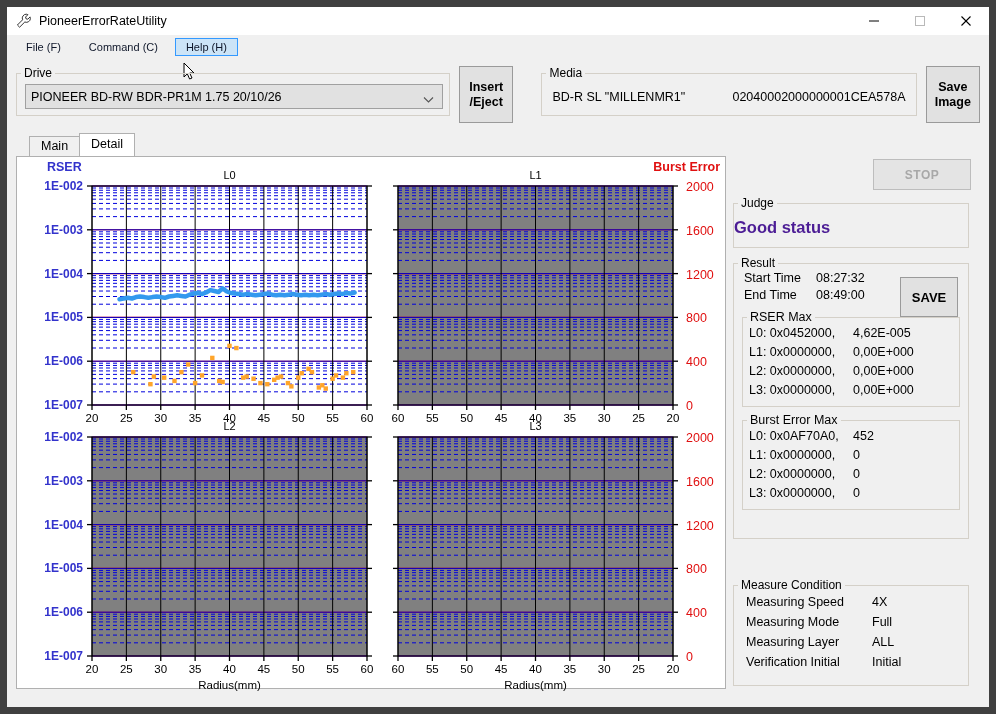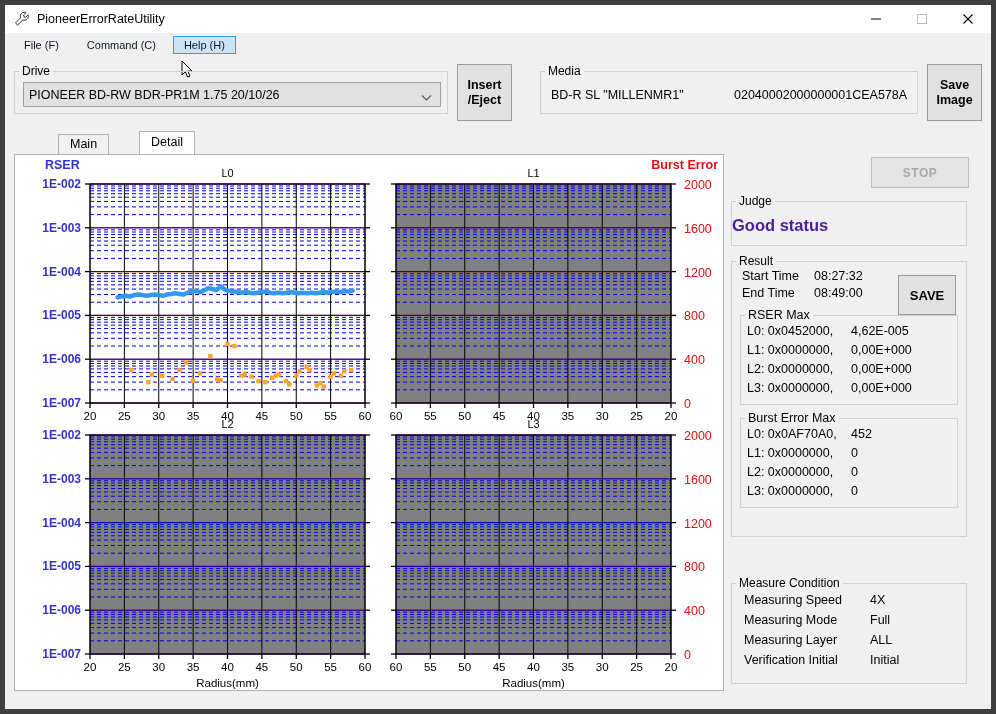--- a/index.html
+++ b/index.html
@@ -9,21 +9,21 @@
     font-family:"Liberation Sans", sans-serif;
     font-size:12px;
     color:#000;
     overflow:hidden;
     position:relative;
   }
   
   #window{
     position:absolute;inset:0;
     background:#f0f0f0;
-    border:5px solid #404040;
+    border:7px solid #404040;
     box-sizing:border-box;
     display:flex;flex-direction:column;
   }
   #titlebar{
     height:27px;
     background:#ffffff;
     display:flex;align-items:center;
     flex:0 0 auto;
     border-bottom:1px solid #ffffff;
   }
@@ -89,21 +89,21 @@
     font-size:12.5px;font-weight:bold;line-height:15px;
   }
   
   #tabs{
     display:flex;align-items:flex-end;margin:10px 0 0 22px;height:23px;flex:0 0 auto;
     position:relative;z-index:2;
   }
   .tab{
     height:20px;padding:2px 11px 0 11px;box-sizing:border-box;
     border:1px solid #b0b0b0;border-bottom:none;
-    background:#f0f0f0;font-size:12.5px;margin-right:-1px;margin-left:31px;
+    background:#f0f0f0;font-size:12.5px;margin-right:-1px;
   }
   .tab.active{
     background:#ffffff;height:23px;padding-top:3px;border-color:#b0b0b0;
     position:relative;z-index:3;
   }
   
   #bodyarea{
     display:flex;margin:0 9px 0 9px;flex:1 1 auto;min-height:0;
   }
   #chart-panel{

